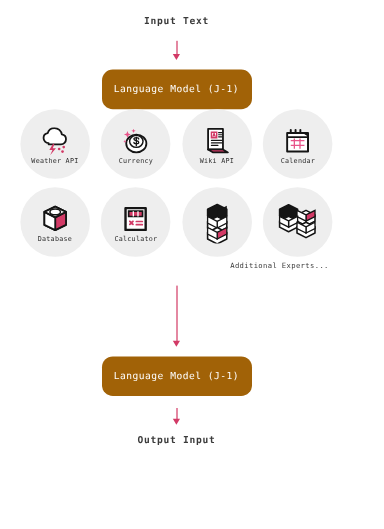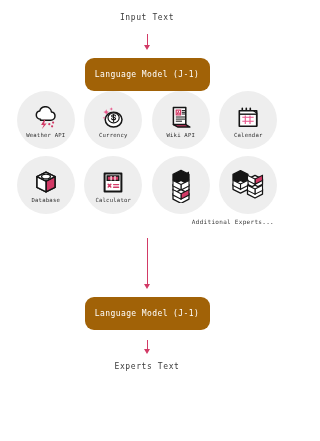--- a/index.html
+++ b/index.html
@@ -20,20 +20,21 @@
     flex-direction: column;
     align-items: center;
   }
 
   .io-label {
     font-size: 8px;
     color: #3b3b3b;
     letter-spacing: .6px;
     line-height: 1;
     text-align: right;
+    font-weight: bold;
   }
 
   .arrow-down {
     width: 14px;
     display: flex;
     flex-direction: column;
     align-items: center;
   }
   .arrow-down .shaft {
     width: 1px;
@@ -323,15 +324,15 @@
 
   <div style="height:10px"></div>
 
   <div class="arrow-down">
     <div class="shaft" style="height:10px"></div>
     <div class="head"></div>
   </div>
 
   <div style="height:9px"></div>
 
-  <div class="io-label">Experts Text</div>
+  <div class="io-label">Output Input</div>
 
 </div>
 
 </body></html>

